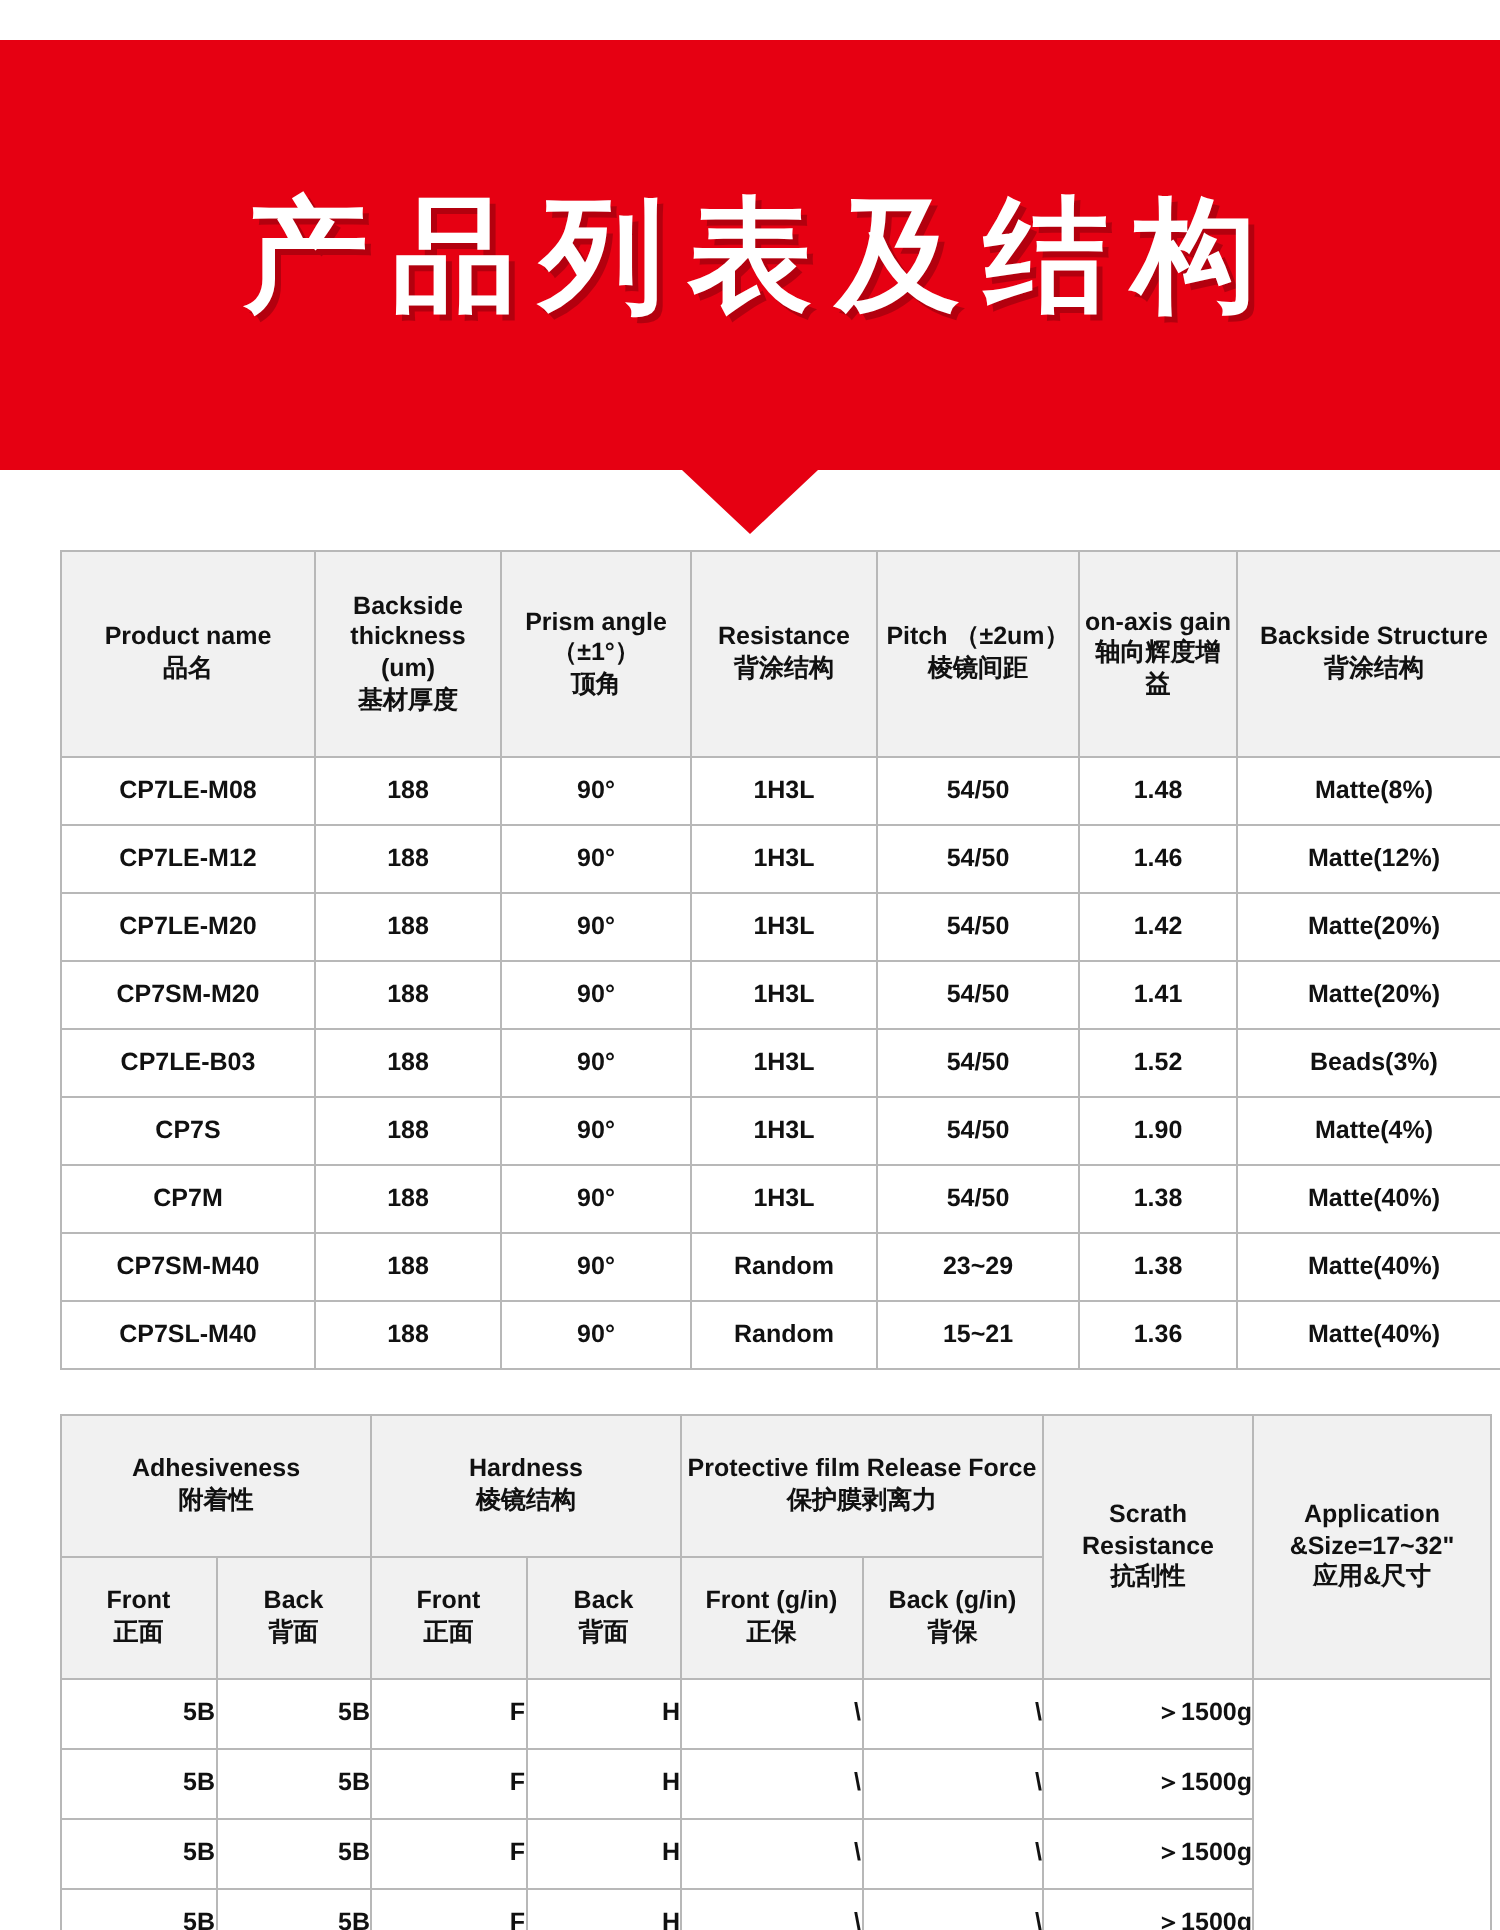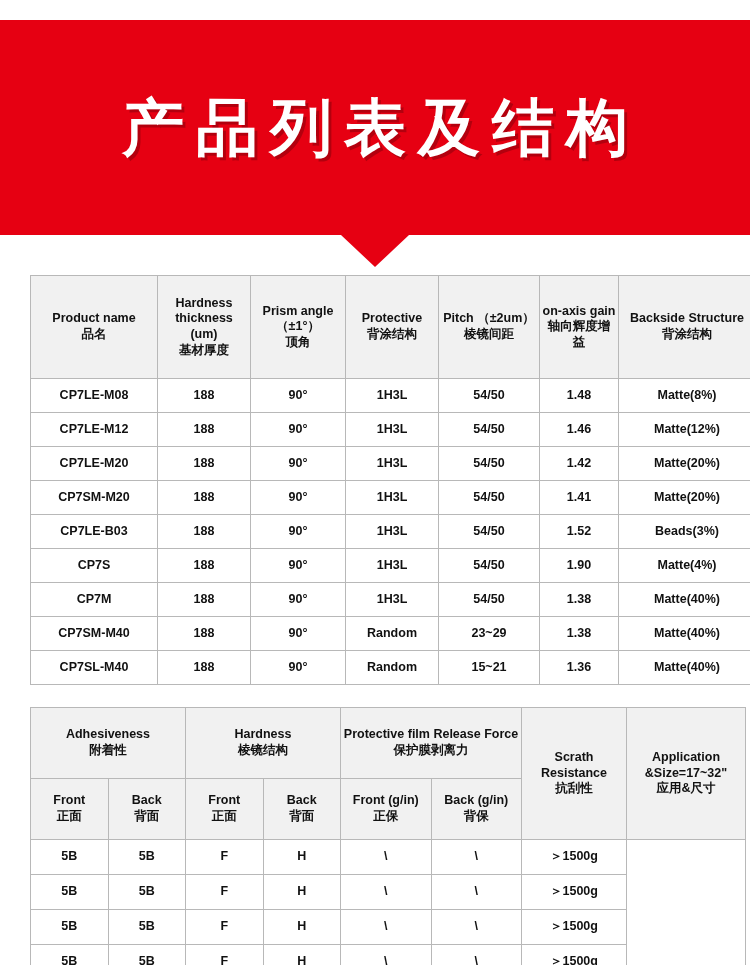--- a/index.html
+++ b/index.html
@@ -87,21 +87,21 @@
   .sub-cn {
     font-weight: bold;
     display: block;
   }
 
   .gap { height: 22px; }
 
   .t2 thead td { padding: 9px 2px; }
   .t2 .hrow1 td { height: 52px; }
   .t2 .hrow2 td { height: 42px; margin-left: 18px; }
-  .t2 tbody td { height: 34px; }
+  .t2 tbody td { height: 34px; text-align: right; }
 
   .app-cell {
     font-size: 12.5px;
     line-height: 1.4;
   }
   .tall-app {
     vertical-align: bottom;
     padding-bottom: 2px;
   }
 </style>
@@ -117,29 +117,29 @@
 <div class="table-area">
 
   <table class="t1">
     <thead>
       <tr>
         <td style="width:122px">
           <span>Product name</span>
           <span class="sub-cn">品名</span>
         </td>
         <td style="width:88px">
-          <span>Hardness thickness (um)</span>
+          <span>Backside thickness (um)</span>
           <span class="sub-cn">基材厚度</span>
         </td>
         <td style="width:90px">
           <span>Prism angle（±1°）</span>
           <span class="sub-cn">顶角</span>
         </td>
         <td style="width:88px">
-          <span>Protective</span>
+          <span>Resistance</span>
           <span class="sub-cn">背涂结构</span>
         </td>
         <td style="width:96px">
           <span>Pitch （±2um）</span>
           <span class="sub-cn">棱镜间距</span>
         </td>
         <td style="width:74px">
           <span>on-axis gain</span>
           <span class="sub-cn">轴向辉度增益</span>
         </td>

